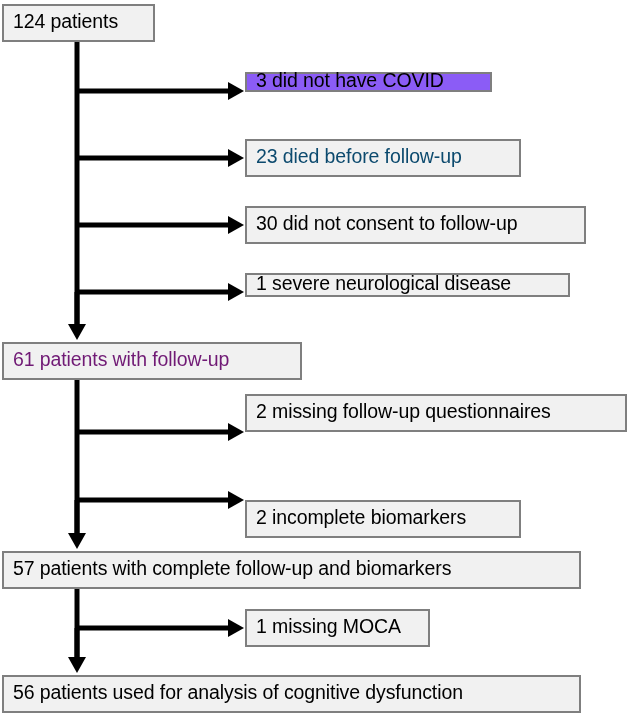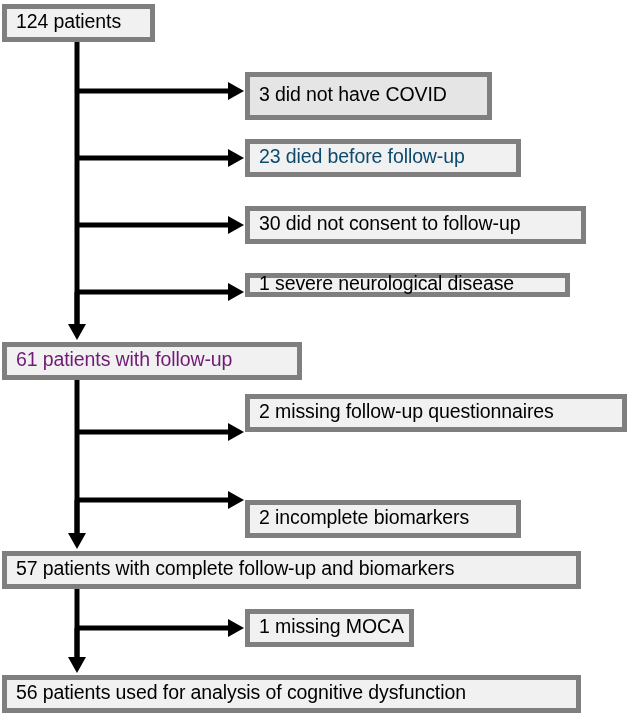--- a/index.html
+++ b/index.html
@@ -23,21 +23,21 @@
     position: absolute;
     left: 0;
     top: 0;
     width: 629px;
     height: 720px;
   }
   .node-box {
     position: absolute;
     box-sizing: border-box;
     background: #f1f1f1;
-    border: 5px solid #1d4ed8;
+    border: 2px solid #1d4ed8;
     display: flex;
     align-items: center;
     color: #000000;
     font-family: "Liberation Sans", sans-serif;
     font-size: 19.5px;
     line-height: 1;
     letter-spacing: -0.1px;
     white-space: nowrap;
     padding-left: 9px;
     padding-bottom: 2px;
@@ -76,21 +76,21 @@
         <polygon points="228,619 228,637 244,628" fill="#000000"></polygon>
         <line x1="77" y1="628" x2="77" y2="659" stroke="#000000" stroke-width="5" stroke-linecap="butt"></line>
         <polygon points="68,657 86,657 77,673" fill="#000000"></polygon>
       </g>
   </svg>
 
   <div id="nodes-layer">
       <div class="node-box" style="left: 2px; top: 4px; width: 153px; height: 38px; background: rgb(241, 241, 241); border-color: rgb(127, 127, 127); color: rgb(0, 0, 0);">
         <span class="node-label">124 patients</span>
       </div>
-      <div class="node-box" style="left: 245px; top: 72px; width: 247px; height: 48px; background: #e5e5e5; border-color: rgb(127, 127, 127); color: rgb(0, 0, 0);">
+      <div class="node-box" style="left: 245px; top: 72px; width: 247px; height: 20px; background: #8b5cf6; border-color: rgb(127, 127, 127); color: rgb(0, 0, 0);">
         <span class="node-label">3 did not have COVID</span>
       </div>
       <div class="node-box" style="left: 245px; top: 139px; width: 276px; height: 38px; background: rgb(241, 241, 241); border-color: rgb(127, 127, 127); color: #0c4a6e;">
         <span class="node-label">23 died before follow-up</span>
       </div>
       <div class="node-box" style="left: 245px; top: 206px; width: 341px; height: 38px; background: rgb(241, 241, 241); border-color: rgb(127, 127, 127); color: rgb(0, 0, 0);">
         <span class="node-label">30 did not consent to follow-up</span>
       </div>
       <div class="node-box" style="left: 245px; top: 273px; width: 325px; height: 24px; background: rgb(241, 241, 241); border-color: rgb(127, 127, 127); color: rgb(0, 0, 0);">
         <span class="node-label">1 severe neurological disease</span>
@@ -100,21 +100,21 @@
       </div>
       <div class="node-box" style="left: 245px; top: 394px; width: 382px; height: 38px; background: rgb(241, 241, 241); border-color: rgb(127, 127, 127); color: rgb(0, 0, 0); text-align: center;">
         <span class="node-label">2 missing follow-up questionnaires</span>
       </div>
       <div class="node-box" style="left: 245px; top: 481px; width: 276px; height: 38px; background: rgb(241, 241, 241); border-color: rgb(127, 127, 127); color: rgb(0, 0, 0); margin-top: 19px;">
         <span class="node-label">2 incomplete biomarkers</span>
       </div>
       <div class="node-box" style="left: 2px; top: 551px; width: 579px; height: 38px; background: rgb(241, 241, 241); border-color: rgb(127, 127, 127); color: rgb(0, 0, 0); align-items: center;">
         <span class="node-label">57 patients with complete follow-up and biomarkers</span>
       </div>
-      <div class="node-box" style="left: 245px; top: 609px; width: 169px; height: 38px; background: rgb(241, 241, 241); border-color: rgb(127, 127, 127); color: rgb(0, 0, 0); text-align: center;">
+      <div class="node-box" style="left: 245px; top: 609px; width: 185px; height: 38px; background: rgb(241, 241, 241); border-color: rgb(127, 127, 127); color: rgb(0, 0, 0); text-align: center;">
         <span class="node-label">1 missing MOCA</span>
       </div>
       <div class="node-box" style="left: 2px; top: 675px; width: 579px; height: 38px; background: rgb(241, 241, 241); border-color: rgb(127, 127, 127); color: rgb(0, 0, 0); text-align: right;">
         <span class="node-label">56 patients used for analysis of cognitive dysfunction</span>
       </div>
     </div>
 
 </div>
 
 </body></html>

